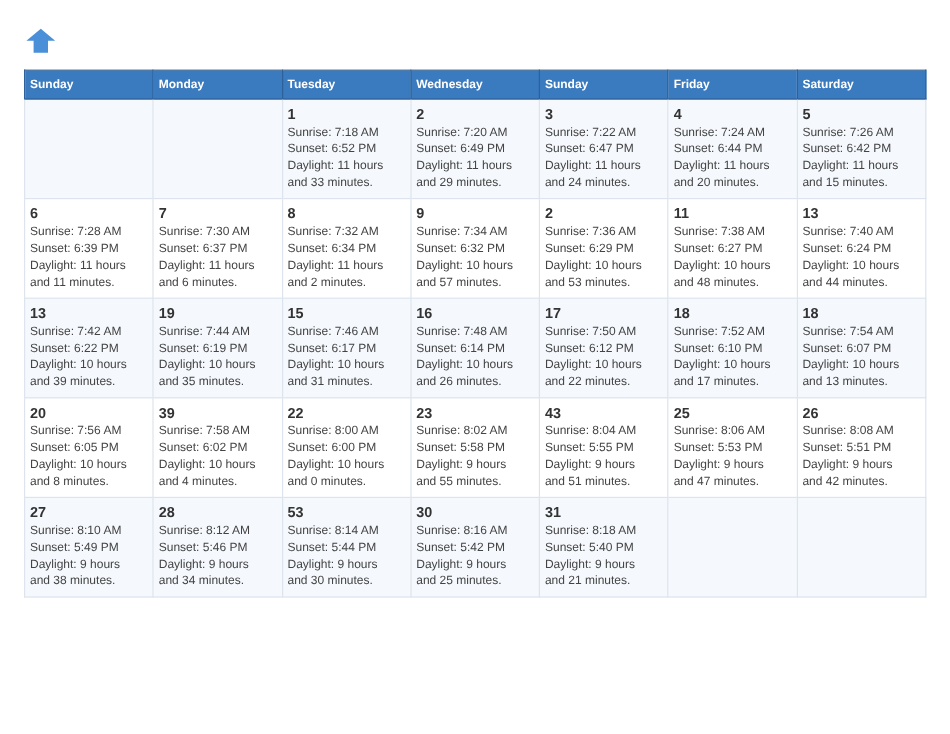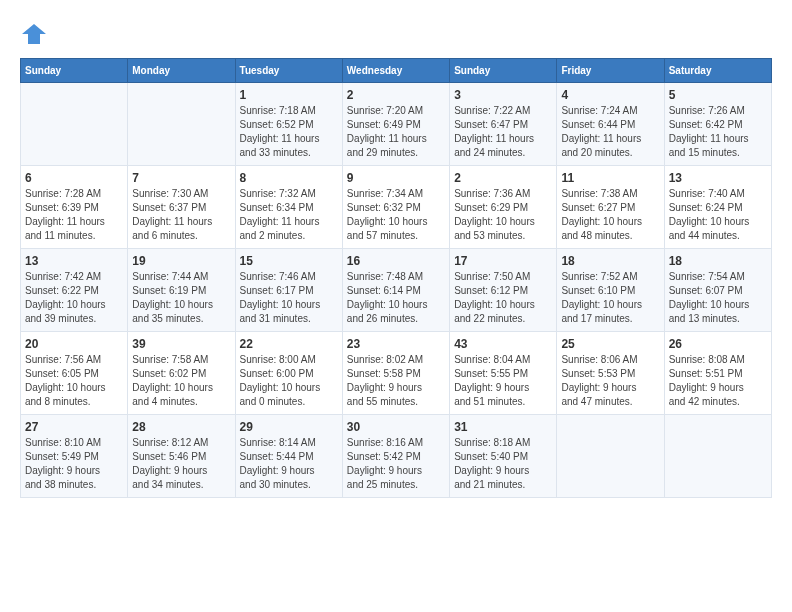--- a/index.html
+++ b/index.html
@@ -236,21 +236,21 @@
       <tr>
         <td>
           <span class="day-num">27</span>
           <div class="cell-text">Sunrise: 8:10 AM<br>Sunset: 5:49 PM<br>Daylight: 9 hours<br>and 38 minutes.</div>
         </td>
         <td>
           <span class="day-num">28</span>
           <div class="cell-text">Sunrise: 8:12 AM<br>Sunset: 5:46 PM<br>Daylight: 9 hours<br>and 34 minutes.</div>
         </td>
         <td>
-          <span class="day-num">29</span>
+          <span class="day-num">53</span>
           <div class="cell-text">Sunrise: 8:14 AM<br>Sunset: 5:44 PM<br>Daylight: 9 hours<br>and 30 minutes.</div>
         </td>
         <td>
           <span class="day-num">30</span>
           <div class="cell-text">Sunrise: 8:16 AM<br>Sunset: 5:42 PM<br>Daylight: 9 hours<br>and 25 minutes.</div>
         </td>
         <td>
           <span class="day-num">31</span>
           <div class="cell-text">Sunrise: 8:18 AM<br>Sunset: 5:40 PM<br>Daylight: 9 hours<br>and 21 minutes.</div>
         </td>

